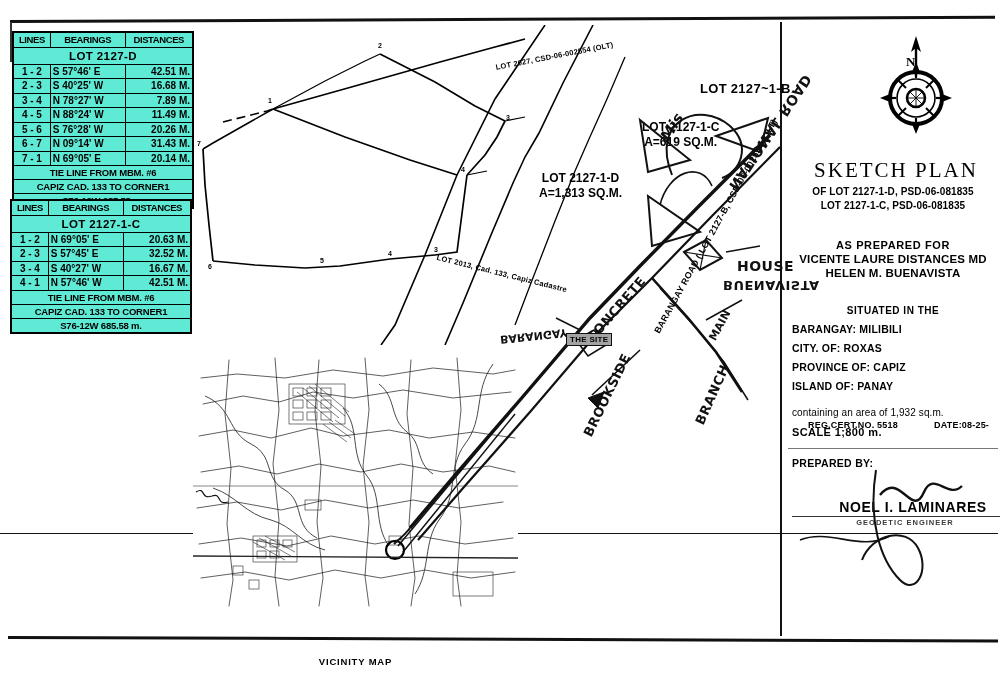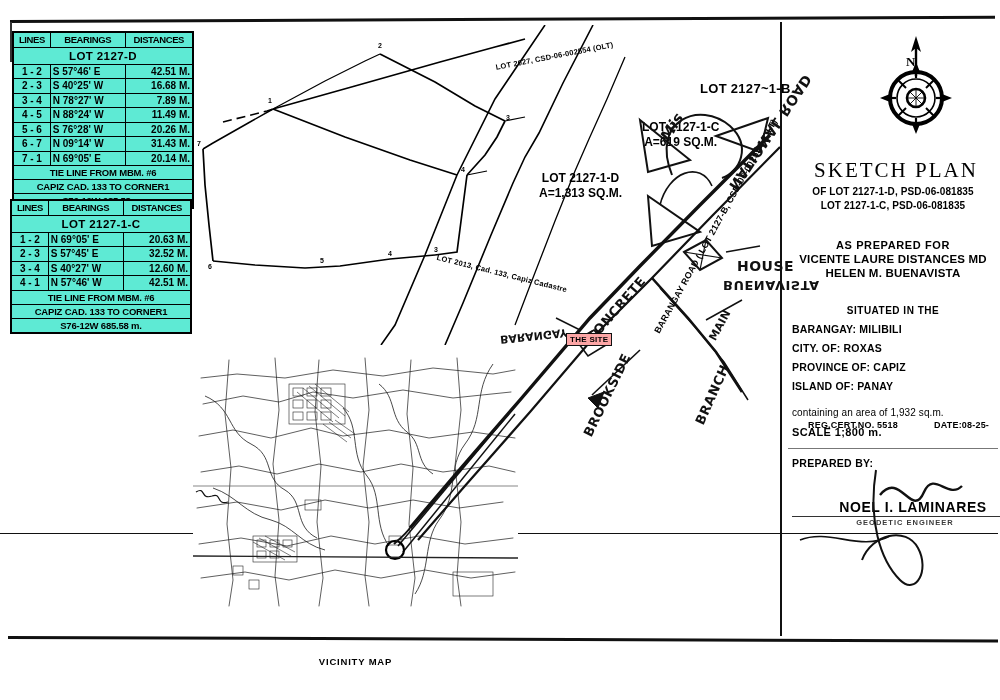--- a/index.html
+++ b/index.html
@@ -113,21 +113,21 @@
     transform-origin:left center;}
   #hw-conc{left:595px;top:330px;font-size:13px;transform:rotate(-49deg);
     transform-origin:left bottom;letter-spacing:0.5px;}
   #hw-brook{left:594px;top:424px;font-size:13px;transform:rotate(-64deg);
     transform-origin:left bottom;letter-spacing:0.5px;}
   #hw-right1{left:718px;top:330px;font-size:11px;transform:rotate(-62deg);
     transform-origin:left bottom;}
   #hw-right2{left:706px;top:412px;font-size:13px;transform:rotate(-66deg);
     transform-origin:left bottom;letter-spacing:0.5px;}
   #hw-site{position:absolute;left:566px;top:333px;border:1.4px solid #111;
-    background:#fca5a5;padding:1px 3px;font-size:8px;font-weight:bold;
+    background:#a3a3a3;padding:1px 3px;font-size:8px;font-weight:bold;
     font-family:"Liberation Sans",sans-serif;letter-spacing:0.3px;}
 </style>
 </head>
 <body>
 
 <div id="sheet">
 
   <div class="frame-top"></div>
   <div class="frame-bottom"></div>
   <div class="frame-vert"></div>
@@ -209,21 +209,21 @@
           <td class="c-dist">20.63 M.</td>
         </tr>
         <tr>
           <td class="c-line">2 - 3</td>
           <td class="c-bear">S 57°45' E</td>
           <td class="c-dist">32.52 M.</td>
         </tr>
         <tr>
           <td class="c-line">3 - 4</td>
           <td class="c-bear">S 40°27' W</td>
-          <td class="c-dist">12.60 M.</td>
+          <td class="c-dist">16.67 M.</td>
         </tr>
         <tr>
           <td class="c-line">4 - 1</td>
           <td class="c-bear">N 57°46' W</td>
           <td class="c-dist">42.51 M.</td>
         </tr>
         <tr class="tie">
           <td colspan="3">TIE LINE FROM MBM. #6</td>
         </tr>
         <tr class="tie">

